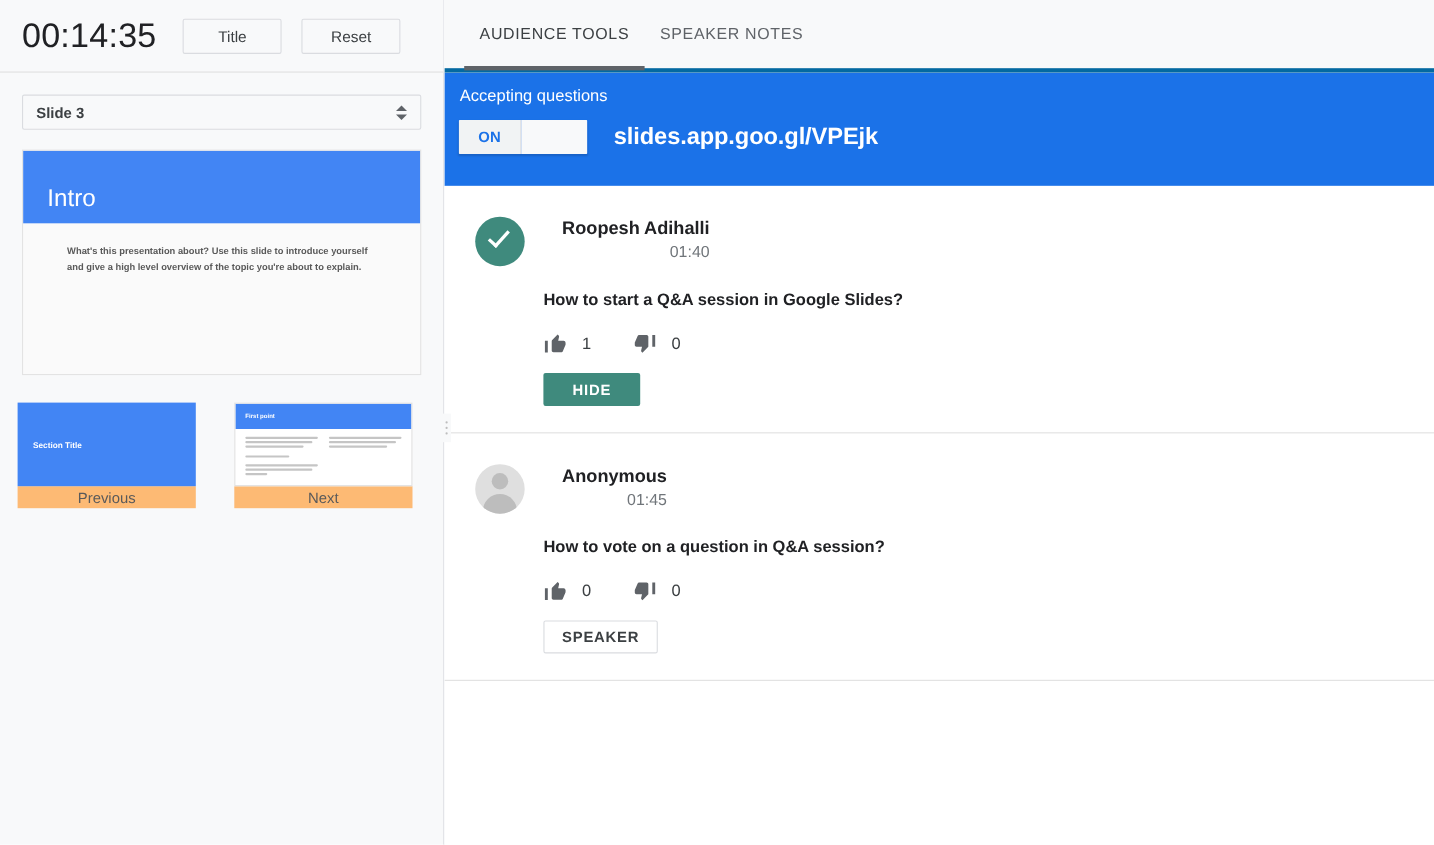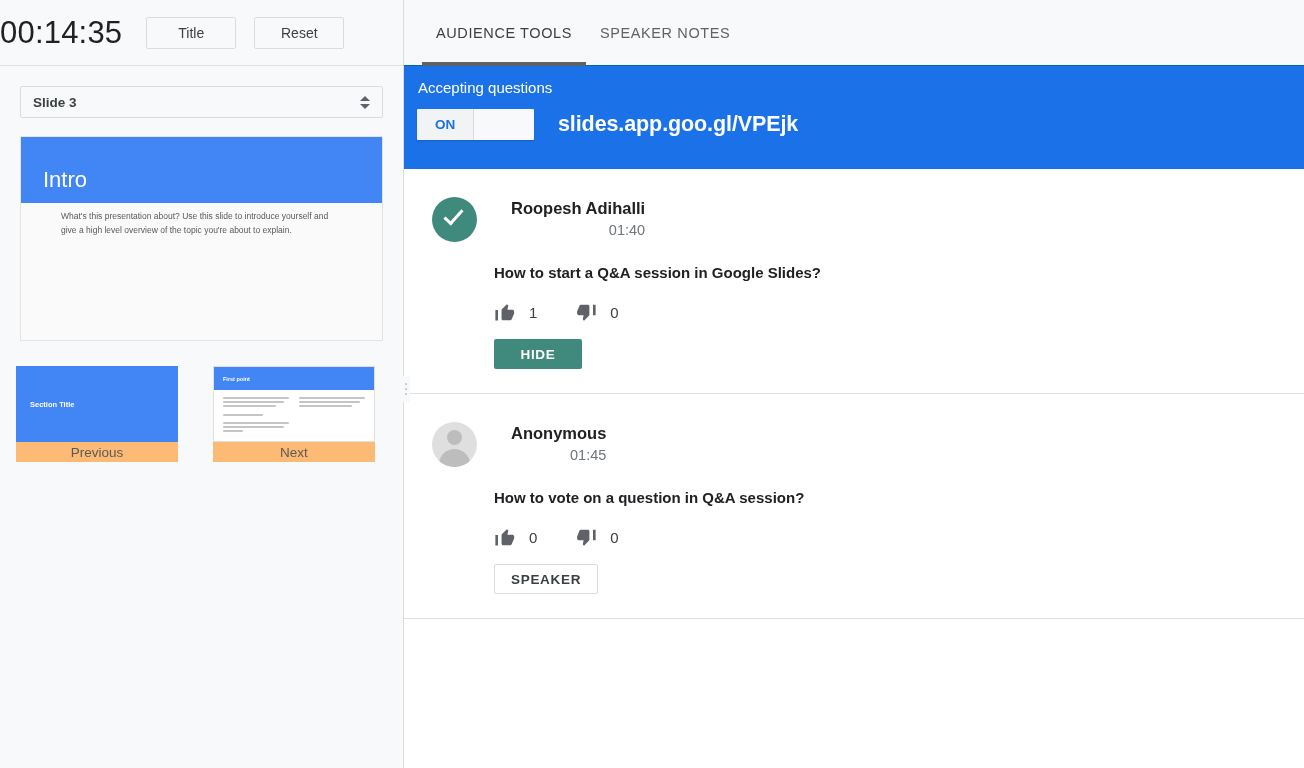--- a/index.html
+++ b/index.html
@@ -26,20 +26,21 @@
     height: 768px;
     background: #f8f9fa;
     border-right: 1px solid #dadce0;
     flex: 0 0 404px;
   }
 
   .timer-bar {
     height: 66px;
     display: flex;
     align-items: center;
+    padding-left: 20px;
     border-bottom: 1px solid #e0e0e0;
     background: #f8f9fa;
   }
   .timer-value {
     font-size: 31px;
     color: #202124;
     letter-spacing: 0.2px;
     font-weight: 400;
     margin-right: 24px;
     font-family: "Liberation Sans", sans-serif;
@@ -111,21 +112,22 @@
     display: flex;
     align-items: flex-end;
     padding: 0 0 10px 22px;
   }
   .cs-header span {
     color: #ffffff;
     font-size: 22px;
     font-weight: 400;
   }
   .cs-body {
-    padding: 6px 36px 0 40px;
+    padding: 18px 36px 0 40px;
+    font-weight: bold;
   }
   .cs-body p {
     margin: 0;
     font-size: 8.5px;
     line-height: 1.65;
     color: #595959;
   }
 
   
   .thumbs {
@@ -227,21 +229,21 @@
     overflow: hidden;
   }
 
   .tab-bar {
     height: 66px;
     background: #f8f9fa;
     display: flex;
     align-items: center;
     padding-left: 18px;
     position: relative;
-    border-bottom: 1px solid #0369a1;
+    border-bottom: 4px solid #0369a1;
   }
   .tab {
     height: 66px;
     display: flex;
     align-items: center;
     padding: 0 14px;
     font-size: 14.5px;
     letter-spacing: 0.6px;
     color: #5f6368;
     cursor: pointer;

